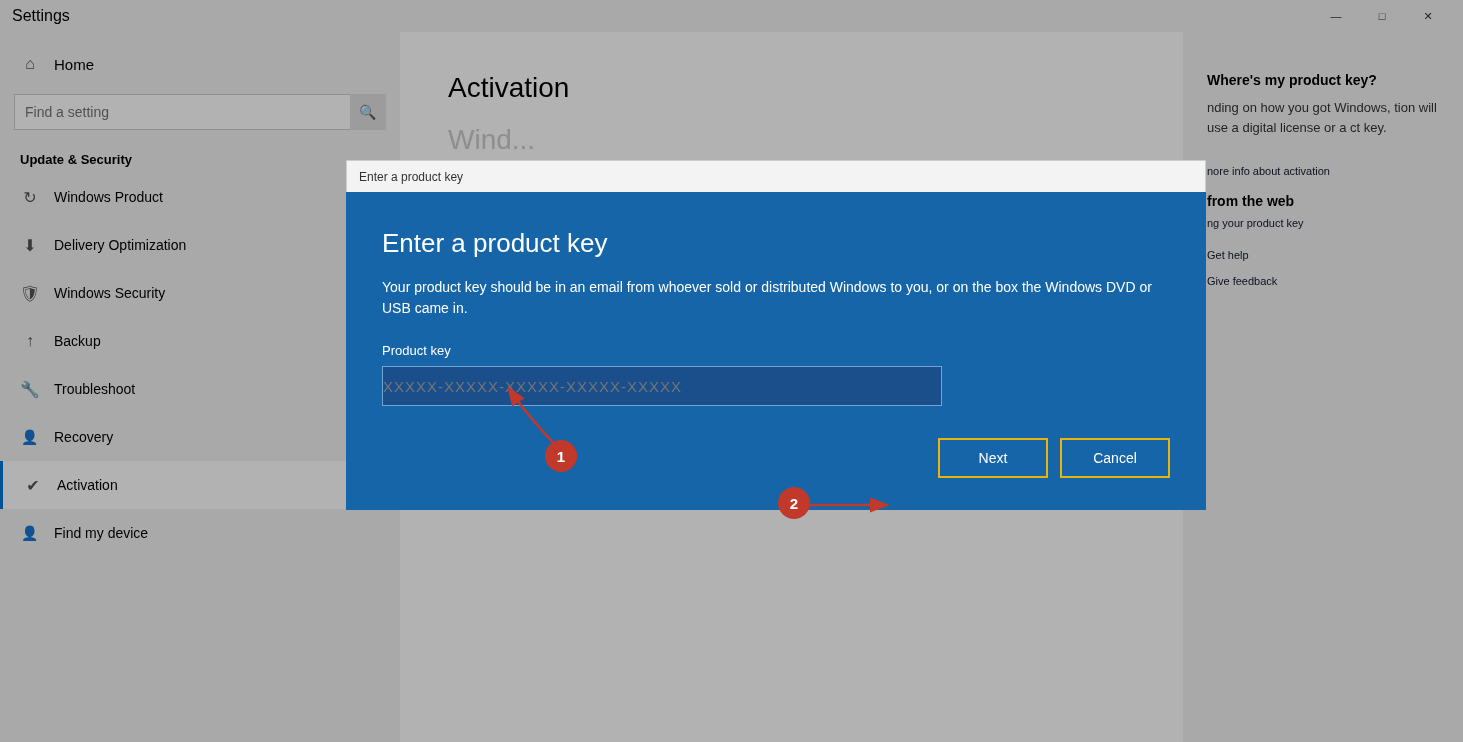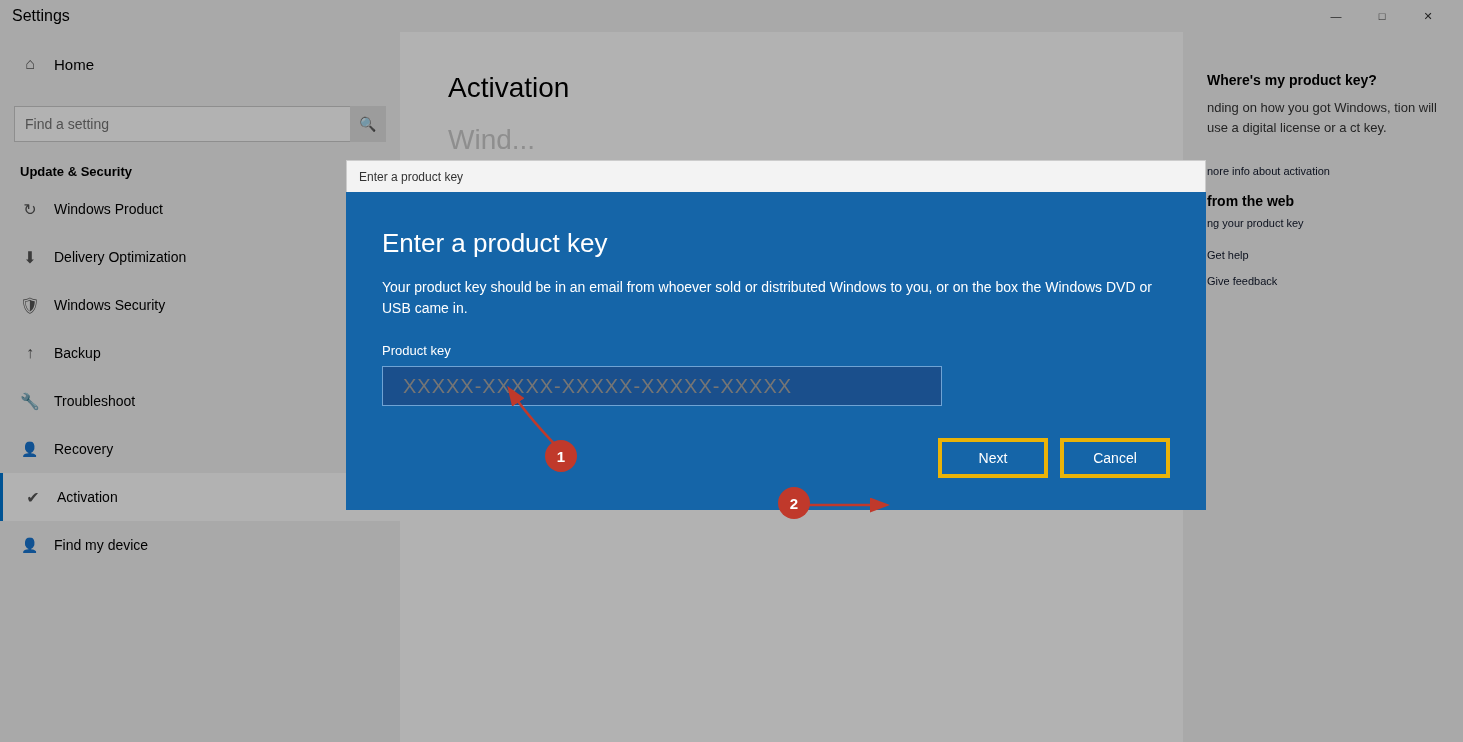--- a/index.html
+++ b/index.html
@@ -45,21 +45,21 @@
       display: flex;
       align-items: center;
       gap: 14px;
       padding: 14px 20px;
       cursor: pointer;
       font-size: 15px;
       color: #000;
     }
 
     .sidebar-search {
-      margin: 18px 14px 14px 14px;
+      margin: 6px 14px 14px 14px;
       position: relative;
     }
     .sidebar-search input {
       width: 100%;
       height: 36px;
       border: 1px solid #ccc;
       background: #fff;
       padding: 0 36px 0 10px;
       font-size: 14px;
       outline: none;
@@ -221,37 +221,37 @@
       color: #fff;
       margin-bottom: 8px;
     }
 
     .product-key-input {
       width: 560px;
       height: 40px;
       background: #1a4f8c;
       border: 1px solid #6fa3d4;
       color: #aac8e8;
-      font-size: 20px;
-      padding: 0 20px;
+      font-size: 15px;
+      padding: 0 0;
       outline: none;
       letter-spacing: 1px;
     }
 
     .dialog-actions {
       display: flex;
       justify-content: flex-end;
       gap: 12px;
       margin-top: 32px;
     }
 
     .dialog-btn {
       min-width: 110px;
       height: 40px;
-      border: 4px solid #eab308;
+      border: 2px solid #eab308;
       background: transparent;
       color: #fff;
       font-size: 14px;
       cursor: pointer;
       padding: 0 20px;
     }
 
     
     .annotation {
       position: absolute;

